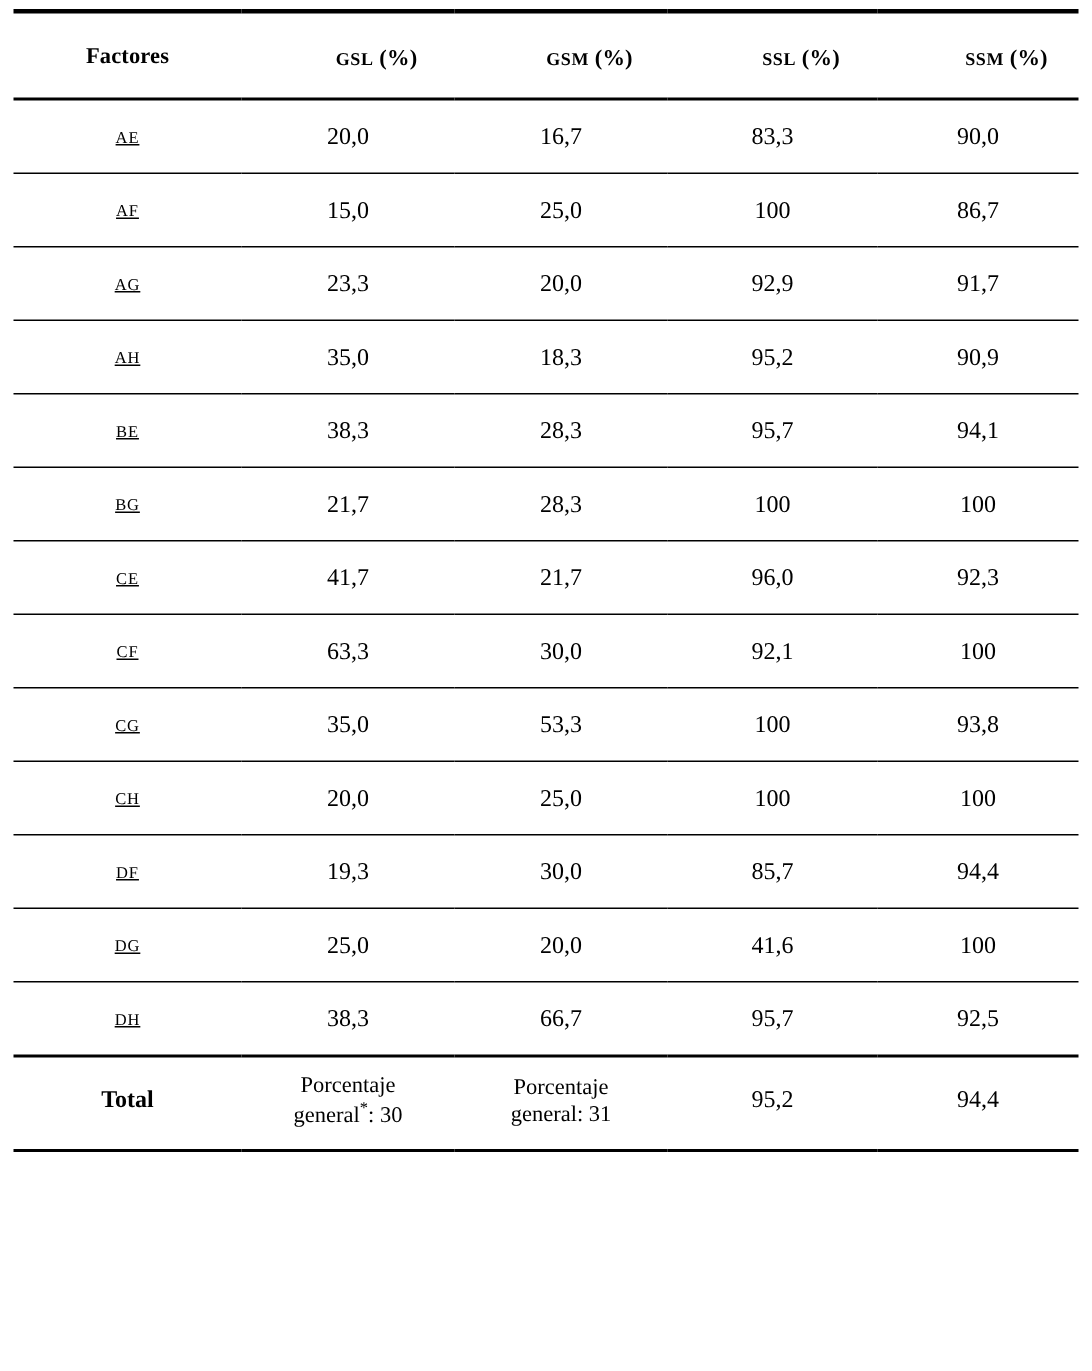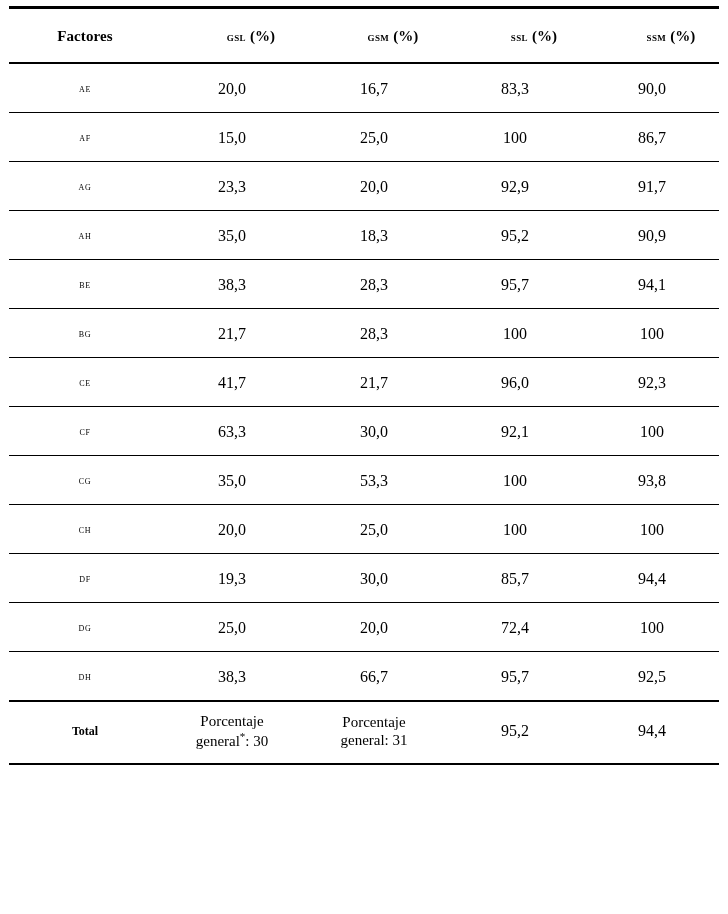--- a/index.html
+++ b/index.html
@@ -55,21 +55,21 @@
   th.col-factores {
     font-variant: normal;
     text-transform: none;
     font-size: 15px;
   }
 
   
   .sc {
     font-variant: small-caps;
     text-transform: lowercase;
-    font-size: 13px;
+    font-size: 17px;
     letter-spacing: 0.4px;
     margin-left: 38px;
   }
   .pct {
     font-variant: normal;
     text-transform: none;
     font-weight: bold;
     font-size: 15px;
   }
 
@@ -81,36 +81,37 @@
     text-align: center;
     font-size: 16px;
     padding: 14px 2px 13px 2px;
     vertical-align: middle;
     height: 21px;
   }
 
   td.factor-cell {
     font-variant: small-caps;
     text-transform: lowercase;
-    font-size: 12px;
+    font-size: 15px;
     letter-spacing: 0.6px;
+    text-decoration: underline;
   }
 
   tbody tr.total-row {
     border-top: 2px solid #000;
     border-bottom: 2.5px solid #000;
   }
 
   tbody tr.total-row td {
     padding: 10px 2px 12px 2px;
   }
 
   td.total-label {
     font-weight: bold;
-    font-size: 12px;
+    font-size: 16px;
     font-variant: normal;
     text-transform: none;
     letter-spacing: 0;
   }
 
   td.total-note {
     font-size: 15px;
     line-height: 1.22;
   }
   td.total-note .note-line {
@@ -218,21 +219,21 @@
         <td class="factor-cell">DF</td>
         <td>19,3</td>
         <td>30,0</td>
         <td>85,7</td>
         <td>94,4</td>
       </tr>
       <tr class="data-row">
         <td class="factor-cell">DG</td>
         <td>25,0</td>
         <td>20,0</td>
-        <td>72,4</td>
+        <td>41,6</td>
         <td>100</td>
       </tr>
       <tr class="data-row">
         <td class="factor-cell">DH</td>
         <td>38,3</td>
         <td>66,7</td>
         <td>95,7</td>
         <td>92,5</td>
       </tr>
 

